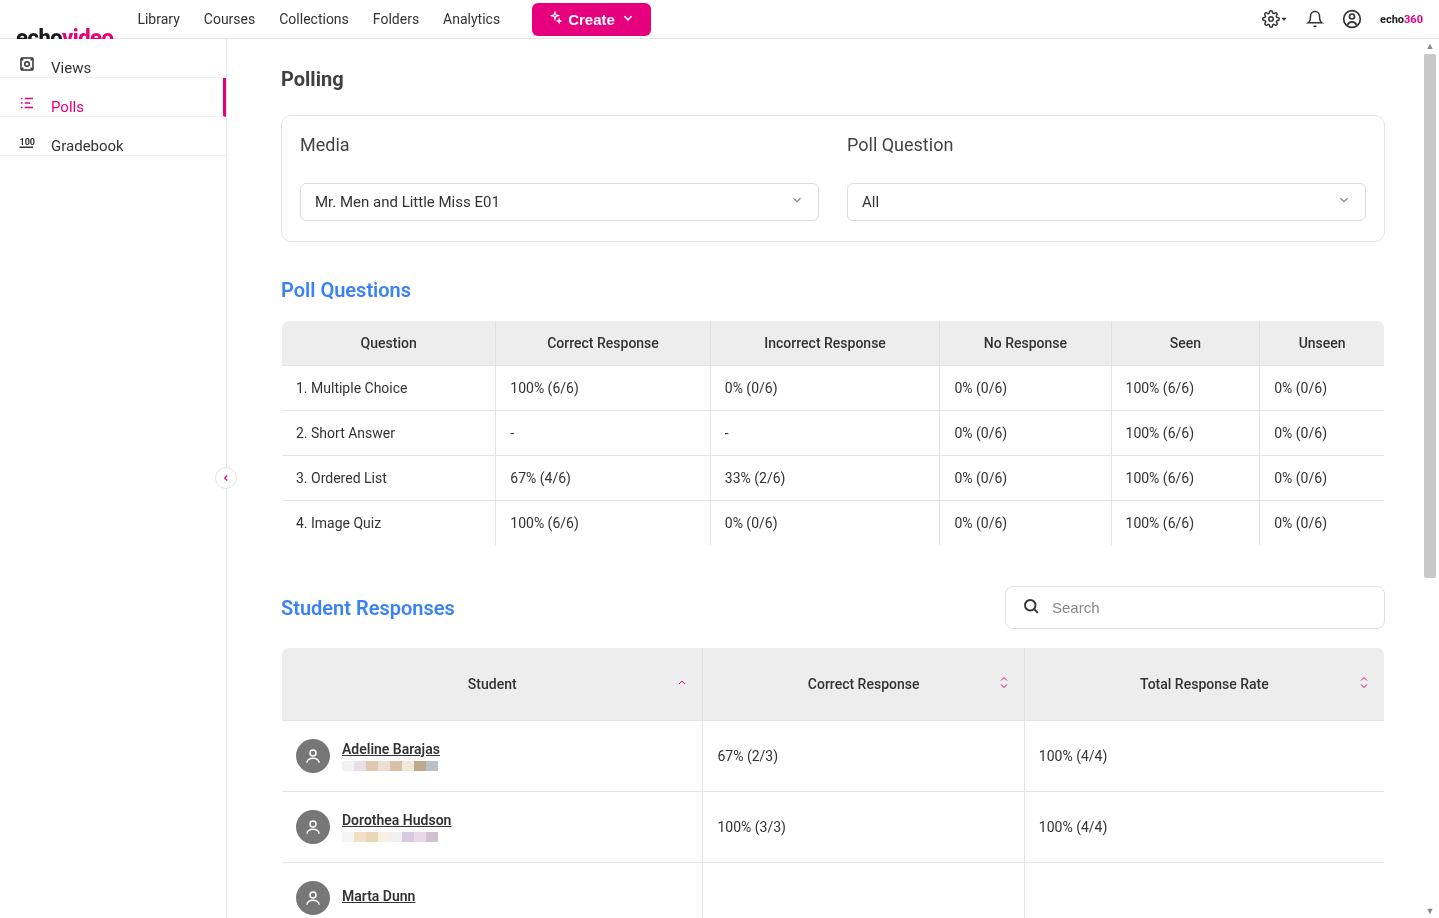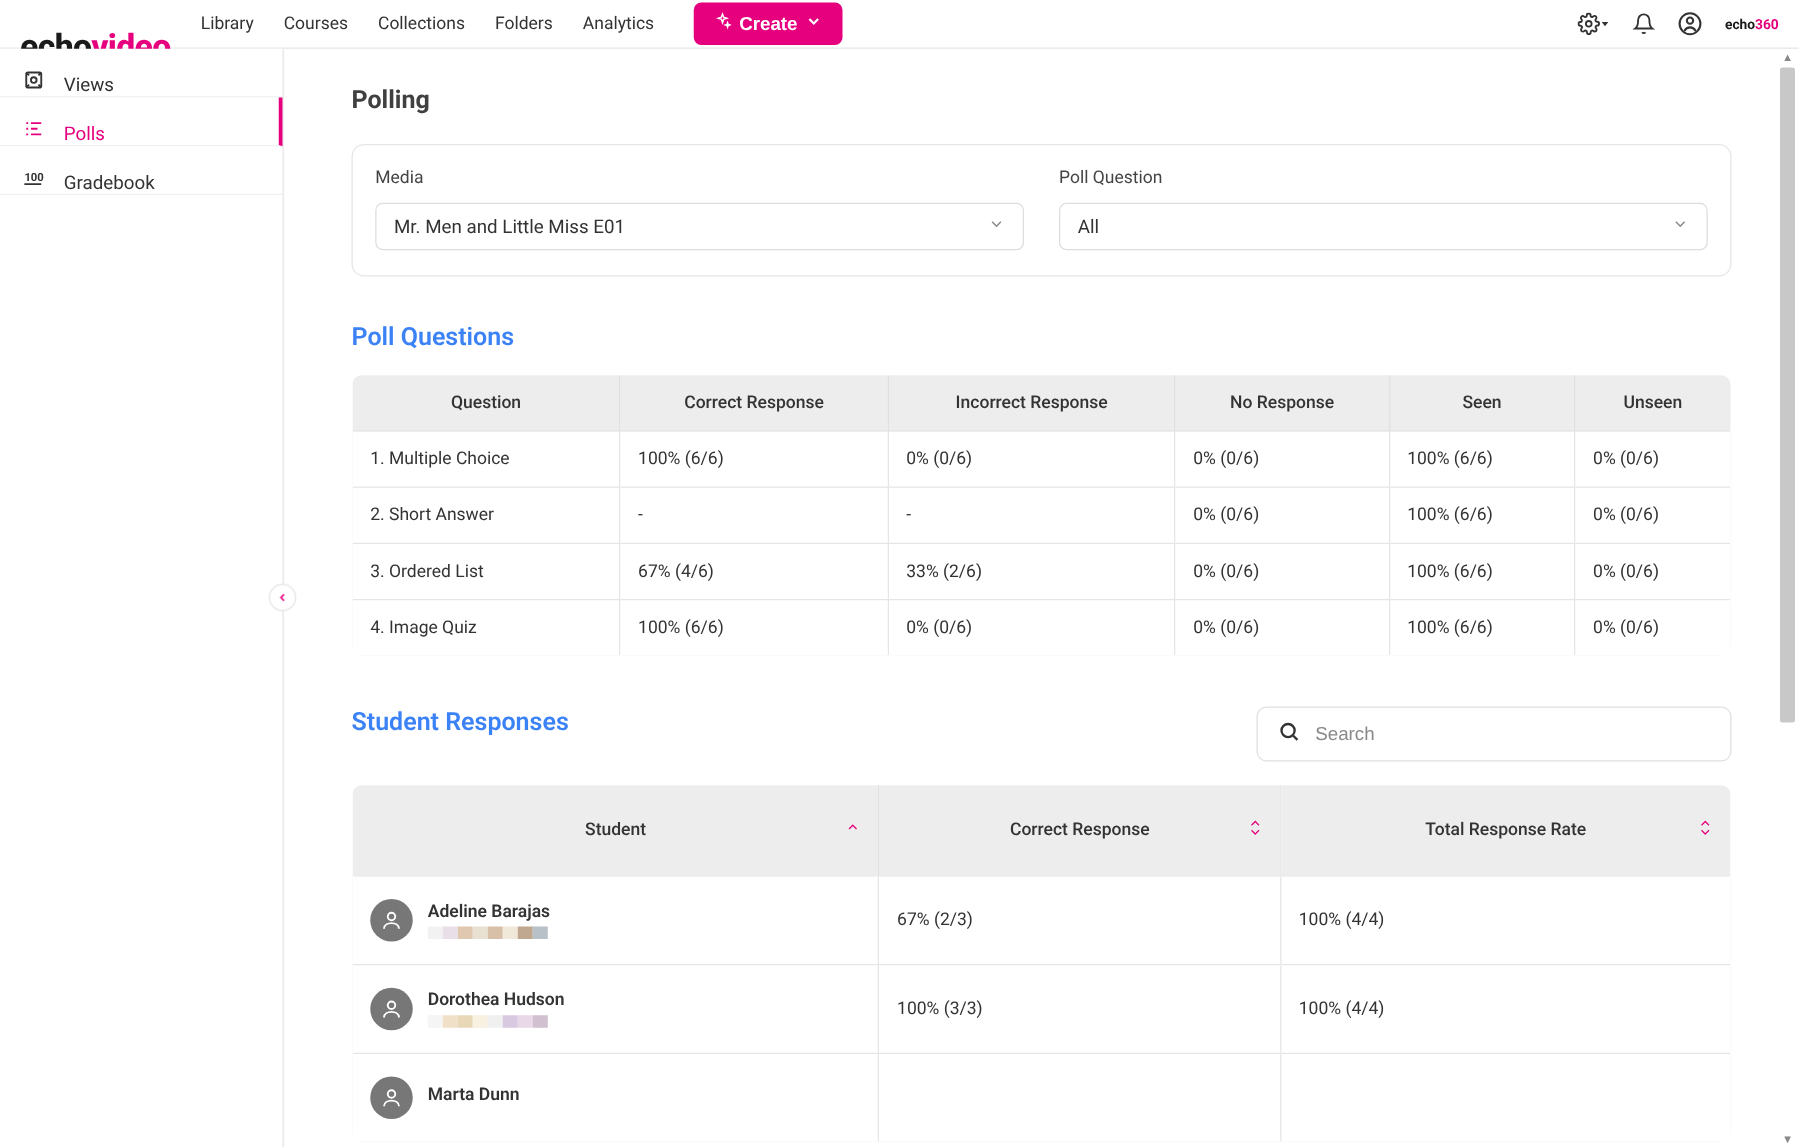--- a/index.html
+++ b/index.html
@@ -1,18 +1,18 @@
 <!DOCTYPE html>
 <html><head>
 <meta charset="utf-8">
 <style>
 * { box-sizing: border-box; margin: 0; padding: 0; }
 body { font-family: -apple-system, BlinkMacSystemFont, "Segoe UI", Roboto, Helvetica, Arial, sans-serif; font-size: 14px; color: #1a1a1a; background: #fff; }
 .topbar { display: flex; align-items: center; height: 39px; border-bottom: 1px solid #e5e5e5; padding: 0 16px; gap: 8px; }
-.logo { font-weight: 800; font-size: 27px; letter-spacing: -0.5px; margin-right: 16px; margin-top: 36px; }
+.logo { font-weight: 800; font-size: 22px; letter-spacing: -0.5px; margin-right: 16px; margin-top: 36px; }
 .logo .echo { color: #1a1a1a; }
 .logo .video { color: #e6007e; }
 .topnav { display: flex; gap: 24px; align-items: center; }
 .topnav a { color: #333; text-decoration: none; font-size: 14px; }
 .create-btn { background: #e6007e; color: #fff; border: none; border-radius: 6px; padding: 8px 16px; font-size: 15px; font-weight: 600; display: flex; align-items: center; gap: 6px; cursor: pointer; margin-left: 8px; }
 .top-right { margin-left: auto; display: flex; align-items: center; gap: 18px; }
 .top-right .icon { cursor: pointer; display: flex; align-items: center; }
 .brand-mark { font-size: 11px; font-weight: 700; }
 .brand-mark .b1 { color: #1a1a1a; } .brand-mark .b2 { color: #e6007e; }
 
@@ -20,39 +20,39 @@
 .sidebar { width: 227px; border-right: 1px solid #e5e5e5; background: #fff; position: relative; }
 .sidebar-item { display: flex; align-items: flex-end; gap: 15px; padding: 0 18px; height: 39px; cursor: pointer; font-size: 15px; color: #333; border-bottom: 1px solid #f0f0f0; }
 .sidebar-item.active { color: #e6007e; border-right: 3px solid #e6007e; background: #fff; }
 .sidebar-item svg { width: 18px; height: 18px; flex-shrink: 0; }
 .collapse-btn { position: absolute; right: -11px; top: 428px; width: 22px; height: 22px; border-radius: 50%; background: #fff; border: 1px solid #e5e5e5; display: flex; align-items: center; justify-content: center; cursor: pointer; z-index: 10; color: #e6007e; }
 
 .main { flex: 1; overflow-y: auto; padding: 28px 54px 40px 54px; }
 .page-title { font-size: 20px; font-weight: 700; color: #404040; margin-bottom: 24px; }
 .filter-card { border: 1px solid #e5e5e5; border-radius: 10px; padding: 18px 18px 20px 18px; display: flex; gap: 28px; margin-bottom: 36px; }
 .filter-col { flex: 1; }
-.filter-label { font-size: 14px; color: #444; margin-bottom: 12px; }
+.filter-label { font-size: 18px; color: #444; margin-bottom: 28px; }
 .select { border: 1px solid #ddd; border-radius: 6px; height: 38px; display: flex; align-items: center; justify-content: space-between; padding: 0 14px; cursor: pointer; font-size: 15px; color: #333; }
 
 .section-title { font-size: 20px; font-weight: 600; color: #3b82f6; margin-bottom: 18px; }
 table { width: 100%; border-collapse: collapse; border: 1px solid #e5e5e5; border-radius: 8px; overflow: hidden; }
 thead th { background: #ededed; text-align: center; font-weight: 500; font-size: 14px; color: #333; padding: 14px 14px; border-right: 1px solid #e0e0e0; }
 thead th:last-child { border-right: none; }
 tbody td { padding: 14px 14px; border-top: 1px solid #e5e5e5; border-right: 1px solid #e5e5e5; font-size: 14px; color: #333; }
 tbody td:last-child { border-right: none; }
 .poll-table { margin-bottom: 40px; }
 
-.sr-header { display: flex; justify-content: space-between; align-items: flex-start; margin-bottom: 18px; }
+.sr-header { display: flex; justify-content: space-between; align-items: center; margin-bottom: 18px; }
 .search-box { display: flex; align-items: center; gap: 12px; border: 1px solid #e0e0e0; border-radius: 8px; padding: 10px 16px; width: 380px; margin-left: 21px; }
 .search-box input { border: none; outline: none; font-size: 15px; flex: 1; color: #333; }
 .search-box input::placeholder { color: #888; }
 
 .student-table thead th { padding: 28px 14px; position: relative; }
 .sort-indicator { position: absolute; right: 14px; top: 50%; transform: translateY(-50%); color: #e6007e; }
-.student-cell { display: flex; align-items: center; gap: 12px; }
+.student-cell { display: flex; align-items: center; gap: 12px; text-decoration: underline; }
 .avatar { width: 34px; height: 34px; border-radius: 50%; background: #777; display: flex; align-items: center; justify-content: center; color: #fff; flex-shrink: 0; }
 .student-name { font-weight: 600; font-size: 14px; margin-bottom: 4px; }
 .color-strip { display: flex; gap: 0; height: 10px; }
 .color-strip span { width: 12px; height: 10px; }
 .student-table tbody td { padding: 18px 14px; }
 
 .scrollbar-track { position: fixed; right: 3px; top: 42px; bottom: 3px; width: 12px; }
 .scrollbar-thumb { position: absolute; width: 100%; background: #c8c8c8; border-radius: 2px; }
 .scroll-arrow { position: absolute; width: 12px; height: 12px; display:flex; align-items:center; justify-content:center; color:#888; font-size:9px;}
 </style>

